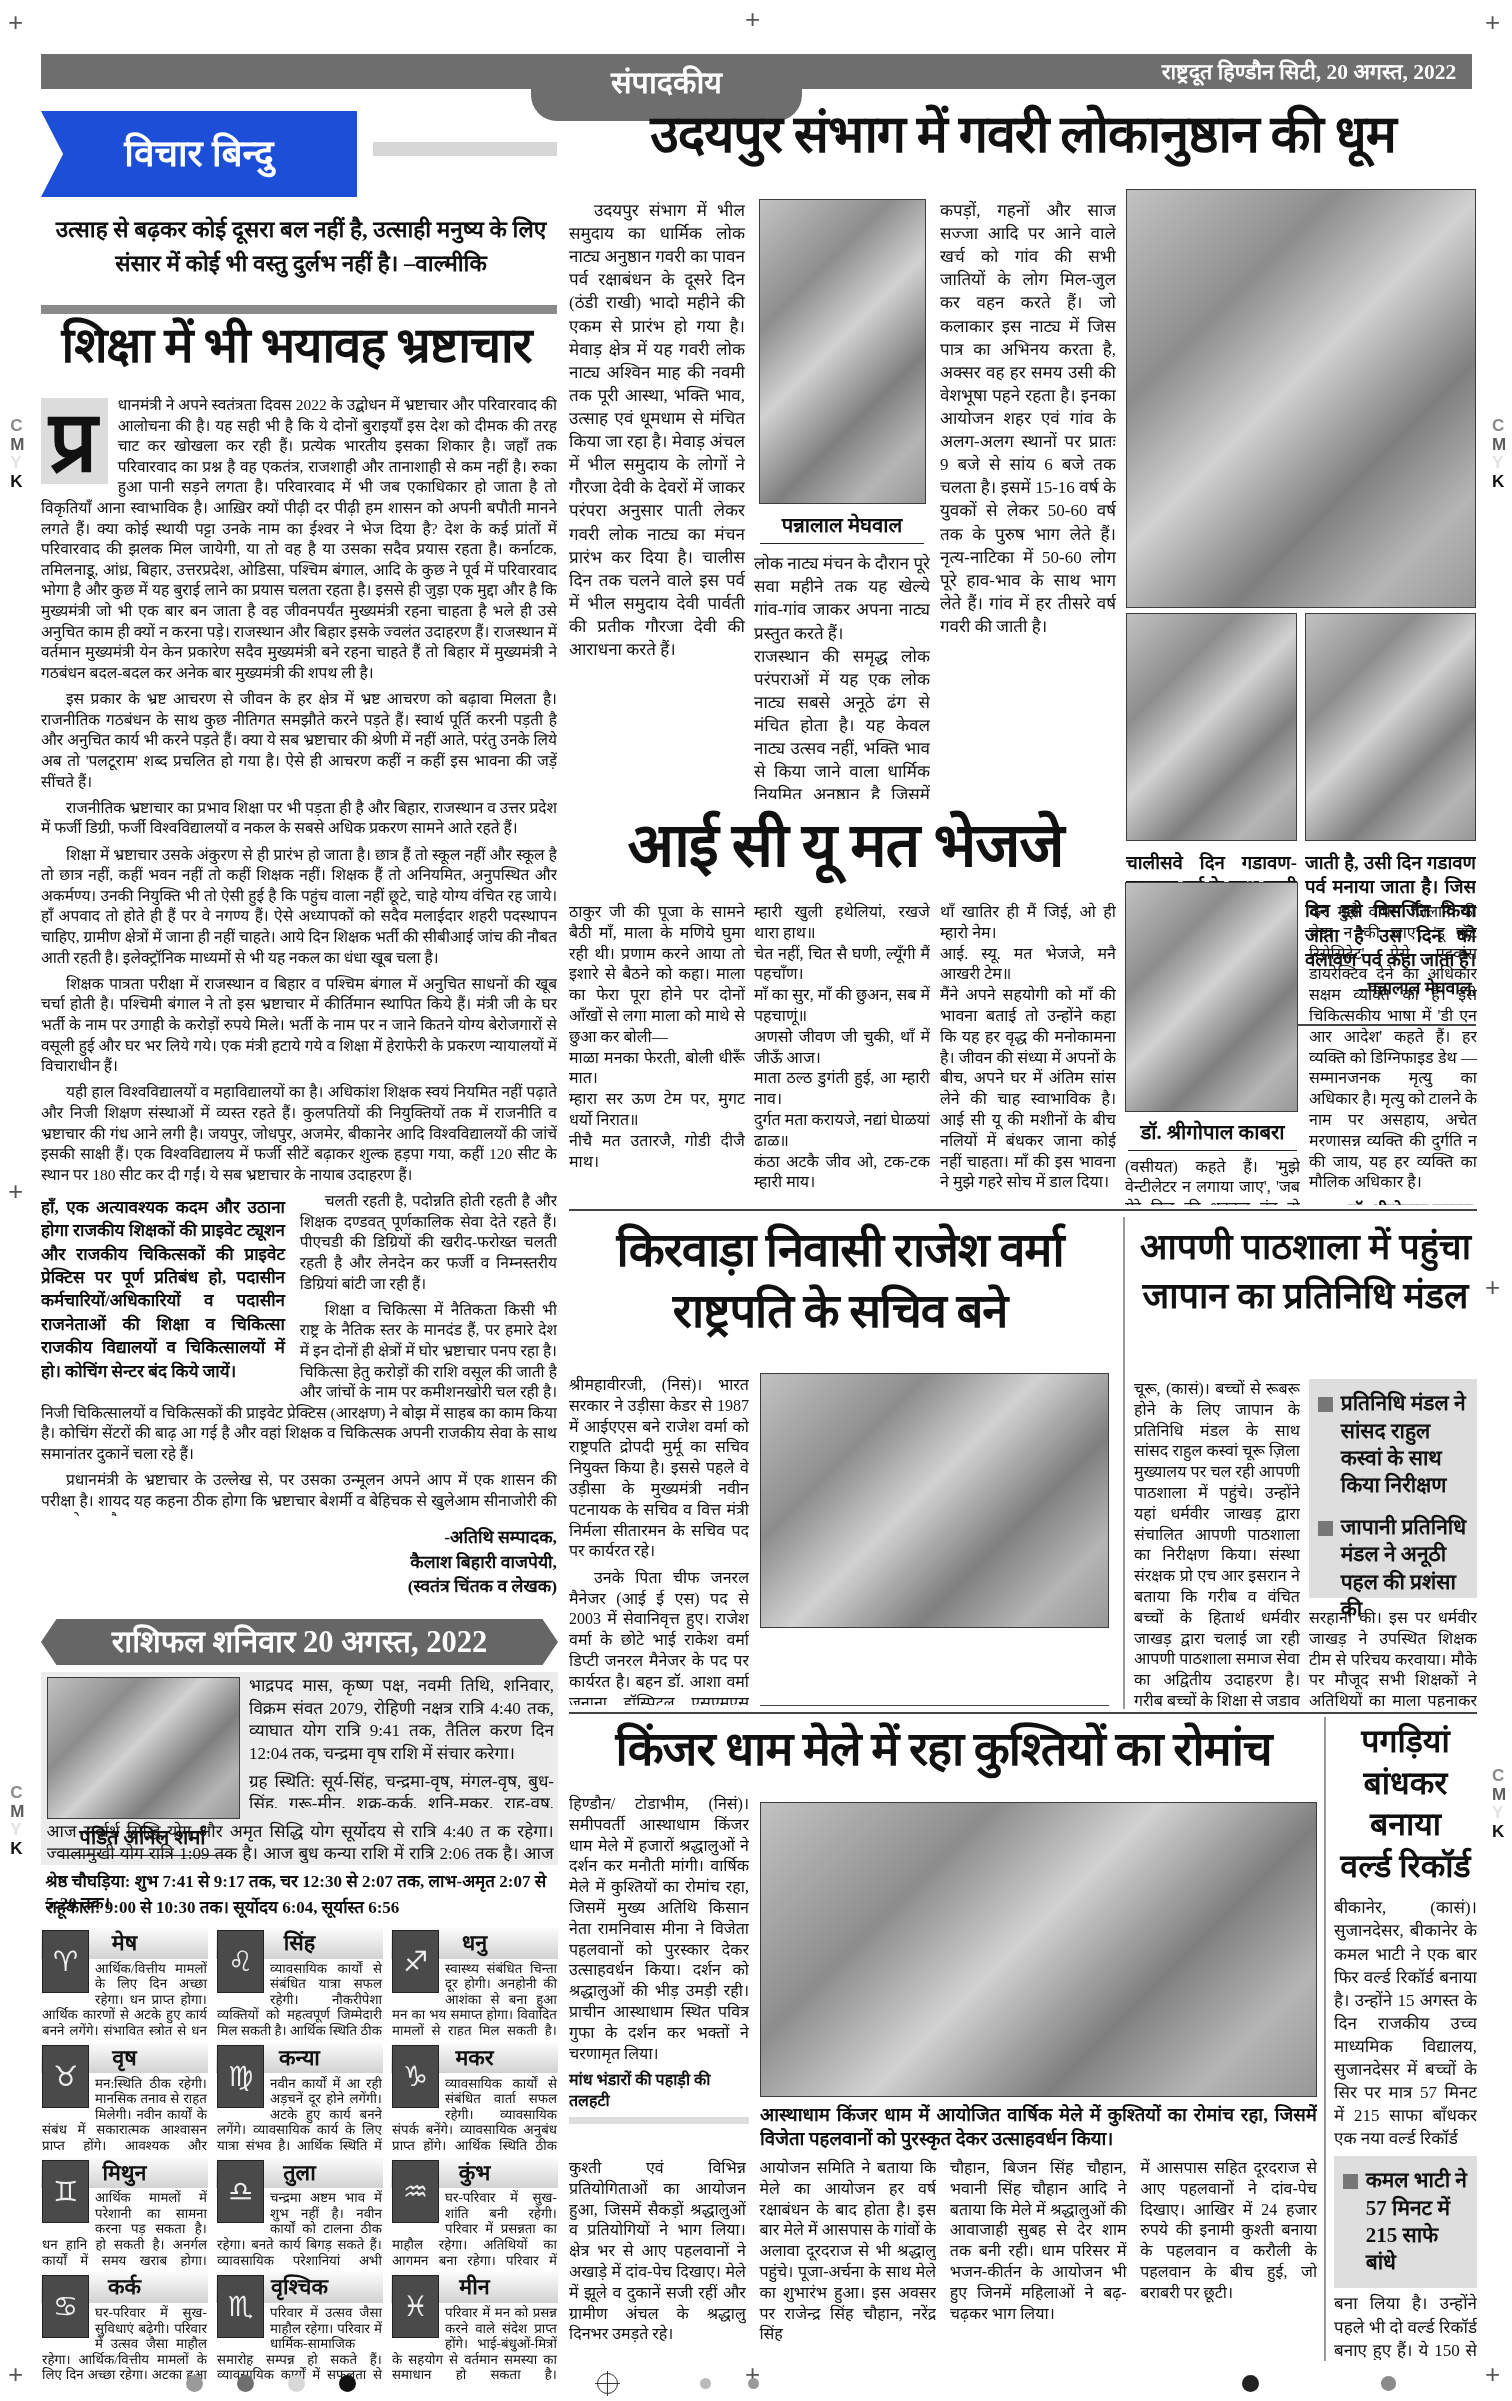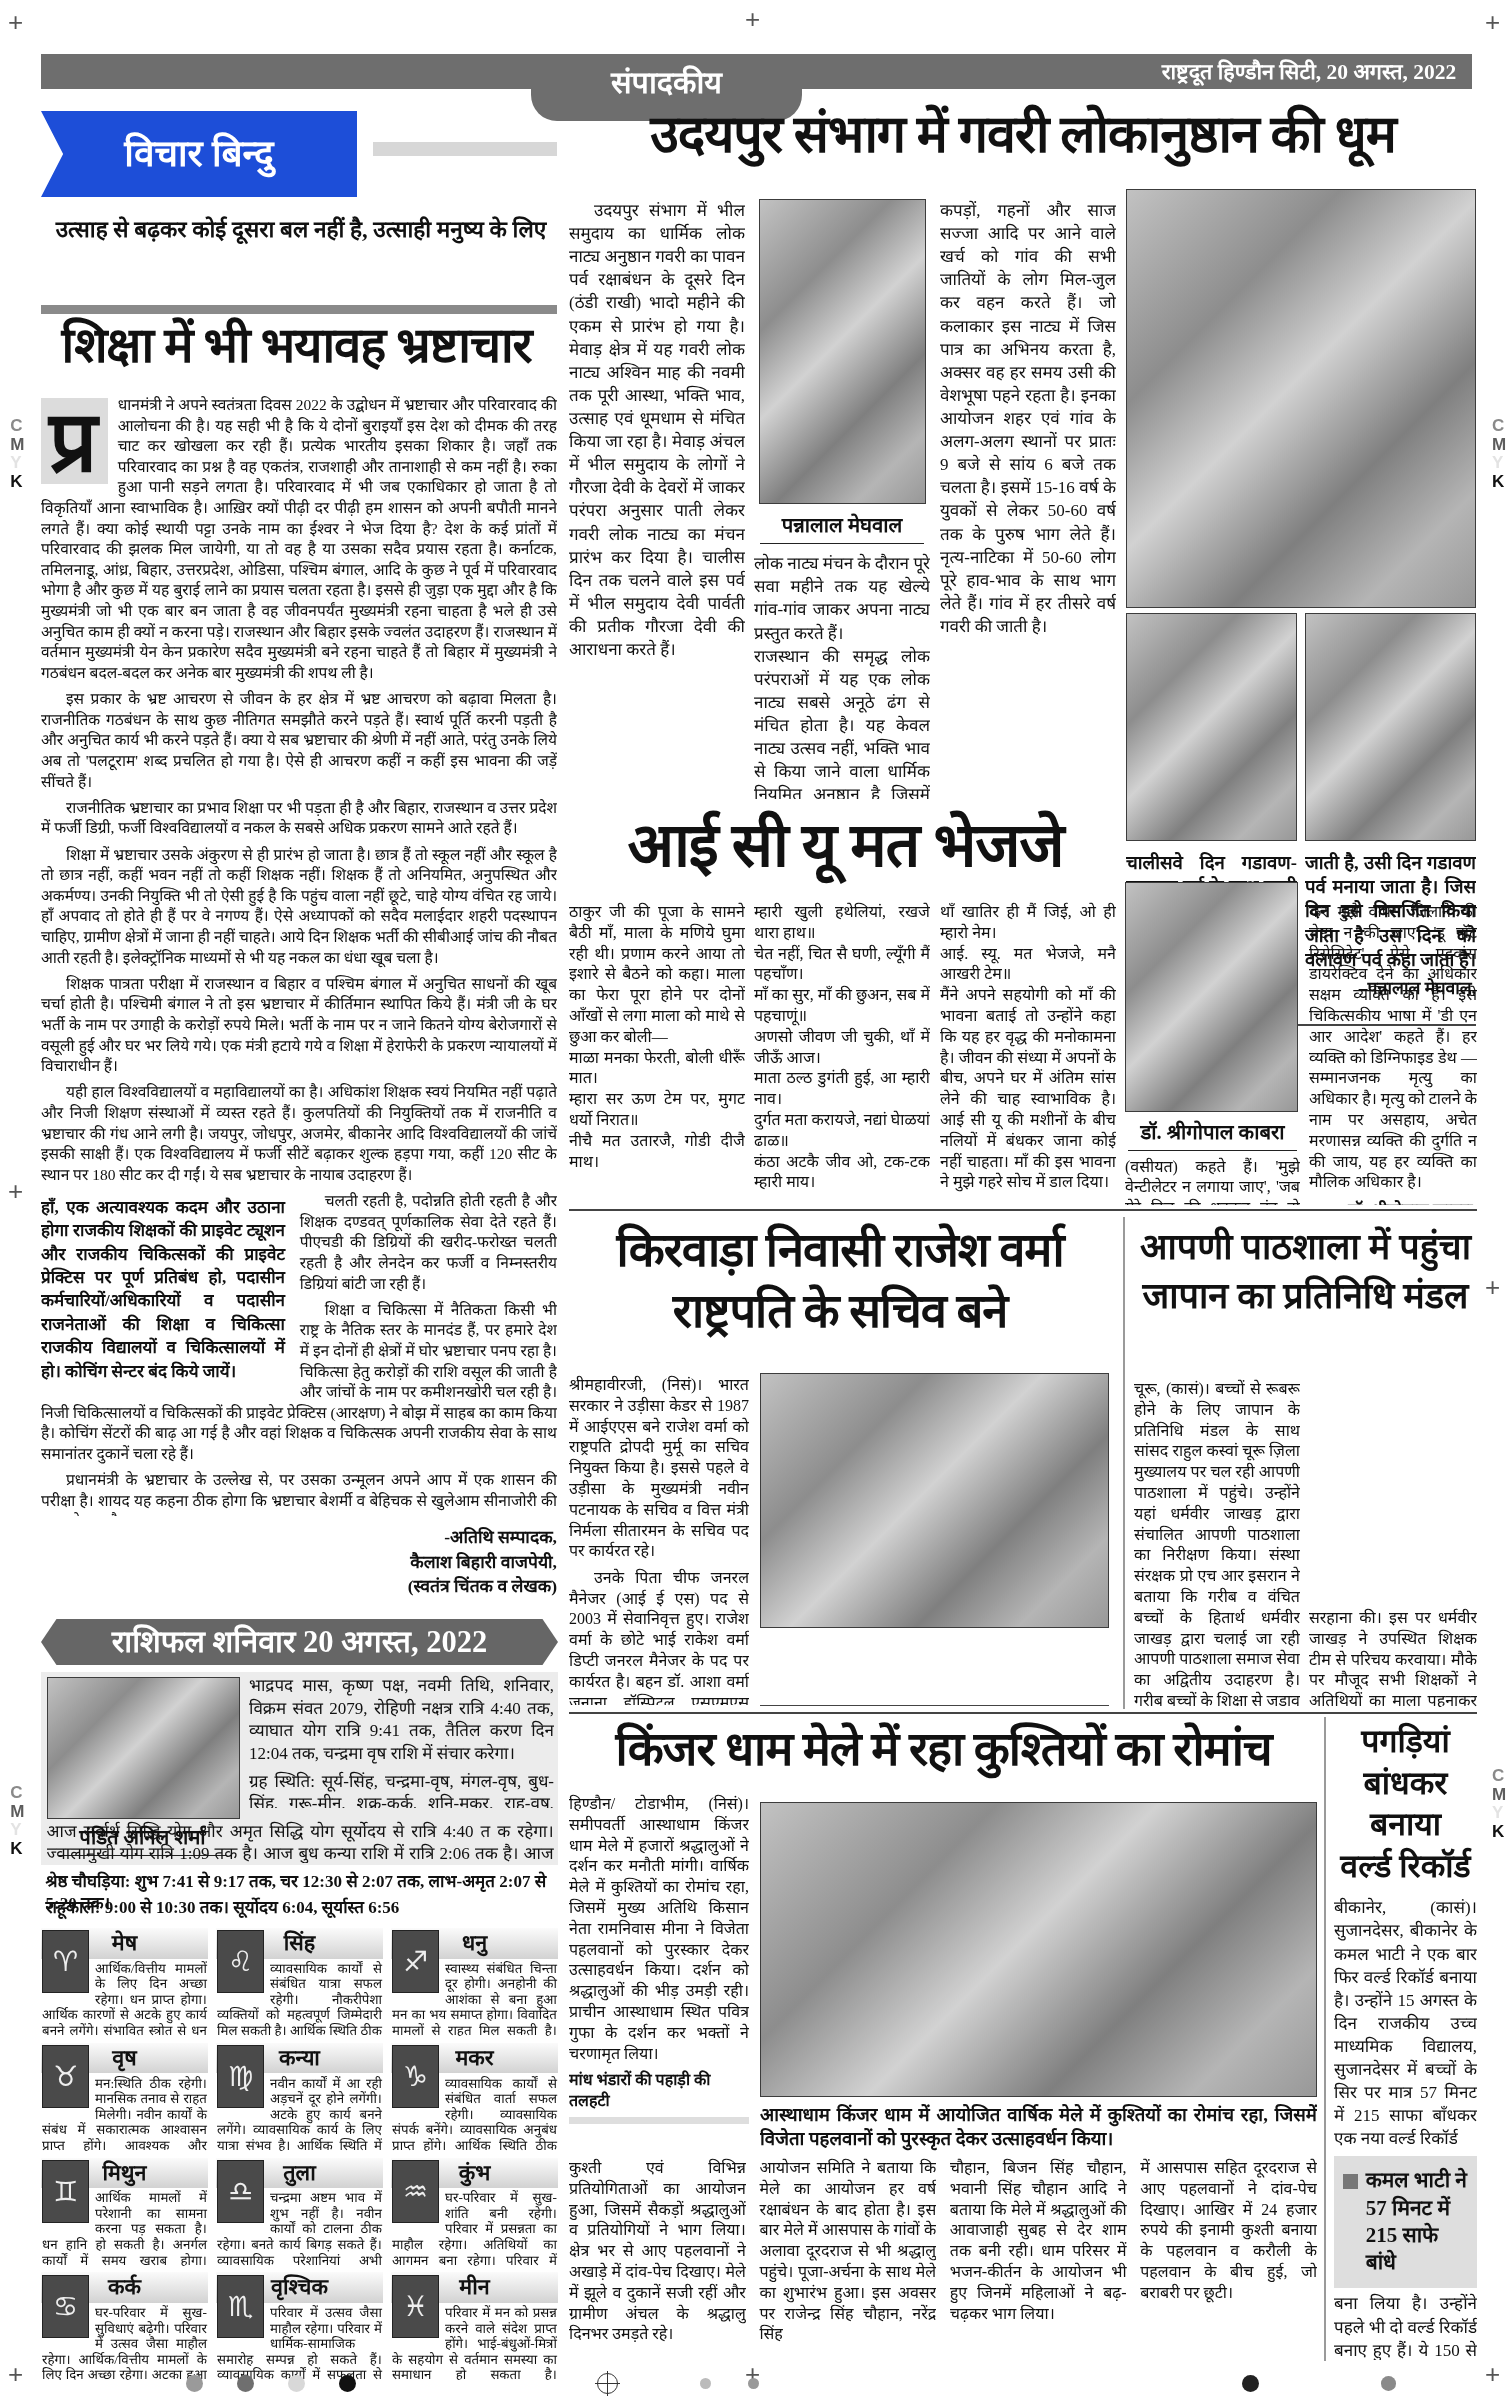--- a/index.html
+++ b/index.html
@@ -88,20 +88,21 @@
     <span>संपादकीय</span>
   </div>
   <div class="abs edition" style="left:847px;top:54px;width:624px;height:36px;">राष्ट्रदूत हिण्डौन सिटी, 20 अगस्त, 2022</div>
 
   <div class="abs flag" style="left:41px;top:111px;width:316px;height:86px;">
     <span>विचार बिन्दु</span>
   </div>
   <div class="abs grayline" style="left:373px;top:142px;width:184px;height:13.6px;"></div>
   <div class="abs quote" style="left:45px;top:213px;width:512px;">
     <div>उत्साह से बढ़कर कोई दूसरा बल नहीं है, उत्साही मनुष्य के लिए</div>
+    <div>संसार में कोई भी वस्तु दुर्लभ नहीं है। –वाल्मीकि</div>
   </div>
   <div class="abs thickrule" style="left:41px;top:305px;width:516px;height:9px;"></div>
 
   <div class="abs edh1" style="left:34px;top:320px;width:525px;">शिक्षा में भी भयावह भ्रष्टाचार</div>
   <div class="abs edbody just ovh" style="left:41px;top:395px;width:516px;height:1121px;">
     <span class="dropcap">प्र</span>
     <p>धानमंत्री ने अपने स्वतंत्रता दिवस 2022 के उद्बोधन में भ्रष्टाचार और परिवारवाद की आलोचना की है। यह सही भी है कि ये दोनों बुराइयाँ इस देश को दीमक की तरह चाट कर खोखला कर रही हैं। प्रत्येक भारतीय इसका शिकार है। जहाँ तक परिवारवाद का प्रश्न है वह एकतंत्र, राजशाही और तानाशाही से कम नहीं है। रुका हुआ पानी सड़ने लगता है। परिवारवाद में भी जब एकाधिकार हो जाता है तो विकृतियाँ आना स्वाभाविक है। आख़िर क्यों पीढ़ी दर पीढ़ी हम शासन को अपनी बपौती मानने लगते हैं। क्या कोई स्थायी पट्टा उनके नाम का ईश्वर ने भेज दिया है? देश के कई प्रांतों में परिवारवाद की झलक मिल जायेगी, या तो वह है या उसका सदैव प्रयास रहता है। कर्नाटक, तमिलनाडू, आंध्र, बिहार, उत्तरप्रदेश, ओडिसा, पश्चिम बंगाल, आदि के कुछ ने पूर्व में परिवारवाद भोगा है और कुछ में यह बुराई लाने का प्रयास चलता रहता है। इससे ही जुड़ा एक मुद्दा और है कि मुख्यमंत्री जो भी एक बार बन जाता है वह जीवनपर्यंत मुख्यमंत्री रहना चाहता है भले ही उसे अनुचित काम ही क्यों न करना पड़े। राजस्थान और बिहार इसके ज्वलंत उदाहरण हैं। राजस्थान में वर्तमान मुख्यमंत्री येन केन प्रकारेण सदैव मुख्यमंत्री बने रहना चाहते हैं तो बिहार में मुख्यमंत्री ने गठबंधन बदल-बदल कर अनेक बार मुख्यमंत्री की शपथ ली है।</p>
     <p class="indent">इस प्रकार के भ्रष्ट आचरण से जीवन के हर क्षेत्र में भ्रष्ट आचरण को बढ़ावा मिलता है। राजनीतिक गठबंधन के साथ कुछ नीतिगत समझौते करने पड़ते हैं। स्वार्थ पूर्ति करनी पड़ती है और अनुचित कार्य भी करने पड़ते हैं। क्या ये सब भ्रष्टाचार की श्रेणी में नहीं आते, परंतु उनके लिये अब तो 'पलटूराम' शब्द प्रचलित हो गया है। ऐसे ही आचरण कहीं न कहीं इस भावना की जड़ें सींचते हैं।</p>
     <p class="indent">राजनीतिक भ्रष्टाचार का प्रभाव शिक्षा पर भी पड़ता ही है और बिहार, राजस्थान व उत्तर प्रदेश में फर्जी डिग्री, फर्जी विश्वविद्यालयों व नकल के सबसे अधिक प्रकरण सामने आते रहते हैं।</p>
     <p class="indent">शिक्षा में भ्रष्टाचार उसके अंकुरण से ही प्रारंभ हो जाता है। छात्र हैं तो स्कूल नहीं और स्कूल है तो छात्र नहीं, कहीं भवन नहीं तो कहीं शिक्षक नहीं। शिक्षक हैं तो अनियमित, अनुपस्थित और अकर्मण्य। उनकी नियुक्ति भी तो ऐसी हुई है कि पहुंच वाला नहीं छूटे, चाहे योग्य वंचित रह जाये। हाँ अपवाद तो होते ही हैं पर वे नगण्य हैं। ऐसे अध्यापकों को सदैव मलाईदार शहरी पदस्थापन चाहिए, ग्रामीण क्षेत्रों में जाना ही नहीं चाहते। आये दिन शिक्षक भर्ती की सीबीआई जांच की नौबत आती रहती है। इलेक्ट्रॉनिक माध्यमों से भी यह नकल का धंधा खूब चला है।</p>
@@ -259,20 +260,30 @@
     <p>श्रीमहावीरजी, (निसं)। भारत सरकार ने उड़ीसा केडर से 1987 में आईएएस बने राजेश वर्मा को राष्ट्रपति द्रोपदी मुर्मू का सचिव नियुक्त किया है। इससे पहले वे उड़ीसा के मुख्यमंत्री नवीन पटनायक के सचिव व वित्त मंत्री निर्मला सीतारमन के सचिव पद पर कार्यरत रहे।</p>
     <p class="indent">उनके पिता चीफ जनरल मैनेजर (आई ई एस) पद से 2003 में सेवानिवृत्त हुए। राजेश वर्मा के छोटे भाई राकेश वर्मा डिप्टी जनरल मैनेजर के पद पर कार्यरत है। बहन डॉ. आशा वर्मा जनाना हॉस्पिटल एसएमएस जयपुर की अधीक्षक है। गांव किरवाडा में राजेश वर्मा के राष्ट्रपति के सचिव बनने पर खुशी की लहर दौड़ गई। ग्रामीणों ने एकत्रित होकर के आपस में मिठाई खिला कर प्रसन्नता जाहिर की।</p>
   </div>
   <div class="abs photo" style="left:760px;top:1373px;width:349px;height:255px;"></div>
   <div class="abs hrule" style="left:760px;top:1705px;width:349px;height:1.1px;"></div>
 
   <div class="abs vrule" style="left:1123px;top:1217px;height:492px;"></div>
   <div class="abs h1d pre" style="left:1134px;top:1223px;width:343px;">आपणी पाठशाला में पहुंचा
 जापान का प्रतिनिधि मंडल</div>
   <p class="abs colsm just ovh" style="left:1134px;top:1379px;width:166px;height:327px;">चूरू, (कासं)। बच्चों से रूबरू होने के लिए जापान के प्रतिनिधि मंडल के साथ सांसद राहुल कस्वां चूरू ज़िला मुख्यालय पर चल रही आपणी पाठशाला में पहुंचे। उन्होंने यहां धर्मवीर जाखड़ द्वारा संचालित आपणी पाठशाला का निरीक्षण किया। संस्था संरक्षक प्रो एच आर इसरान ने बताया कि गरीब व वंचित बच्चों के हितार्थ धर्मवीर जाखड़ द्वारा चलाई जा रही आपणी पाठशाला समाज सेवा का अद्वितीय उदाहरण है। गरीब बच्चों के शिक्षा से जुड़ाव पर जापानी मेहमानों ने अनूठी पहल की</p>
+  <div class="abs graybox" style="left:1309px;top:1379px;width:168px;height:219px;">
+    <div class="bullet">
+      <span class="bsq"></span>
+      <span>प्रतिनिधि मंडल ने सांसद राहुल कस्वां के साथ किया निरीक्षण</span>
+    </div>
+    <div class="bullet">
+      <span class="bsq"></span>
+      <span>जापानी प्रतिनिधि मंडल ने अनूठी पहल की प्रशंसा की</span>
+    </div>
+  </div>
   <p class="abs colsm just ovh" style="left:1309px;top:1608px;width:168px;height:99px;">सरहाना की। इस पर धर्मवीर जाखड़ ने उपस्थित शिक्षक टीम से परिचय करवाया। मौके पर मौजूद सभी शिक्षकों ने अतिथियों का माला पहनाकर स्वागत किया। इस दौरान जापानी प्रतिनिधि मंडल ने आपणी पाठशाला के नवाचारों की विस्तृत जानकारी ली और शिक्षक टीम की भूमिका निभा रहे शिक्षकों की सराहना की।</p>
 
   <div class="abs hrule" style="left:569px;top:1712px;width:908px;"></div>
   <div class="abs h1c" style="left:569px;top:1719px;width:749px;">किंजर धाम मेले में रहा कुश्तियों का रोमांच</div>
   <div class="abs ovh" style="left:569px;top:1758px;width:180px;height:330px;margin-top:36px;">
     <p class="colsm just">हिण्डौन/ टोडाभीम, (निसं)। समीपवर्ती आस्थाधाम किंजर धाम मेले में हजारों श्रद्धालुओं ने दर्शन कर मनौती मांगी। वार्षिक मेले में कुश्तियों का रोमांच रहा, जिसमें मुख्य अतिथि किसान नेता रामनिवास मीना ने विजेता पहलवानों को पुरस्कार देकर उत्साहवर्धन किया। दर्शन को श्रद्धालुओं की भीड़ उमड़ी रही। प्राचीन आस्थाधाम स्थित पवित्र गुफा के दर्शन कर भक्तों ने चरणामृत लिया।</p>
     <p class="colsm" style="font-weight:bold;">मांध भंडारों की पहाड़ी की तलहटी</p>
     <div class="graybox" style="margin:3.4px 0;">
       
     </div>

